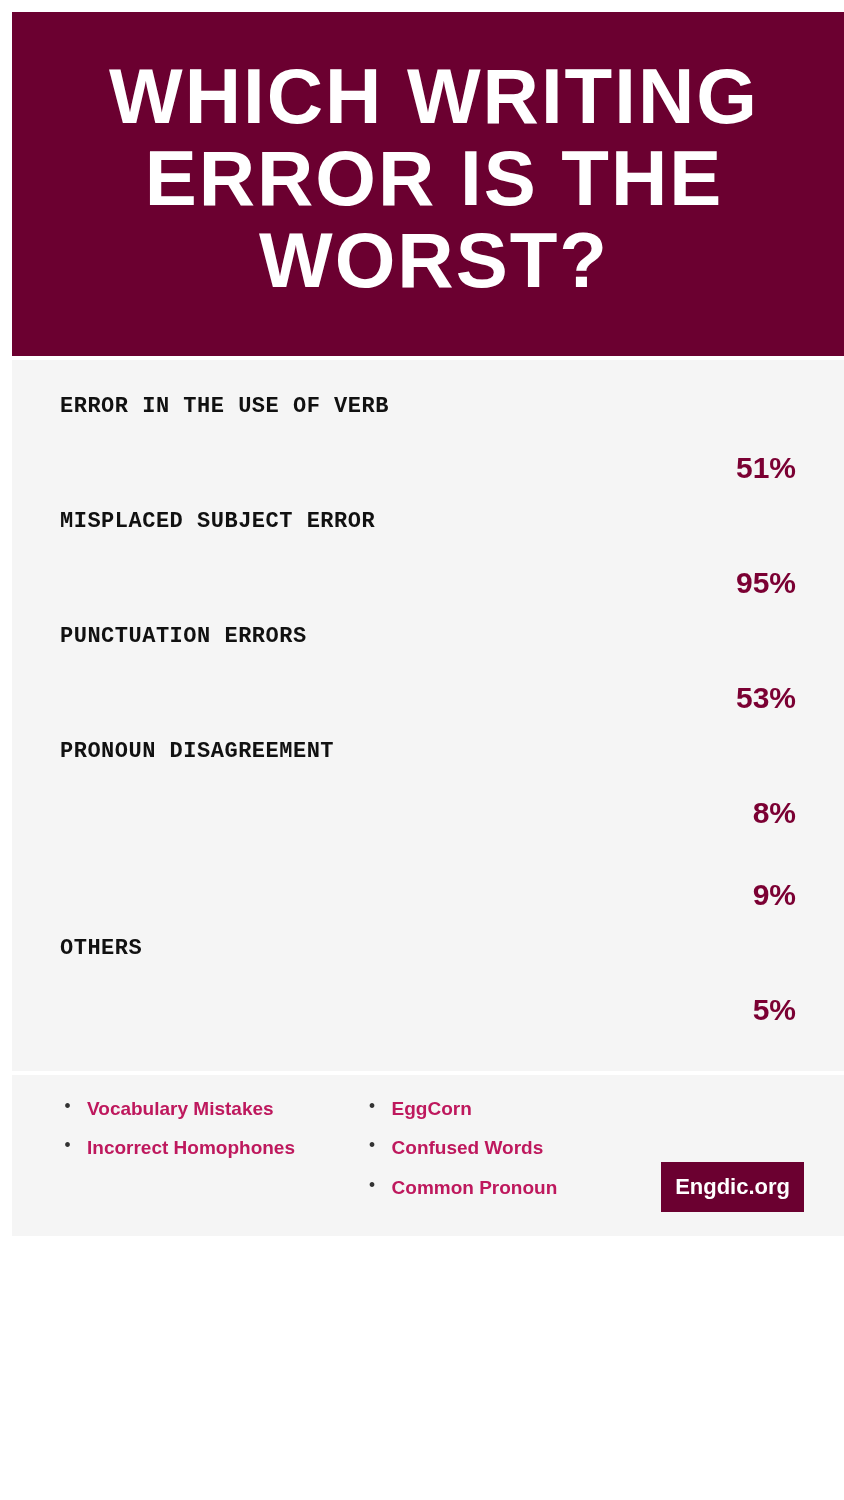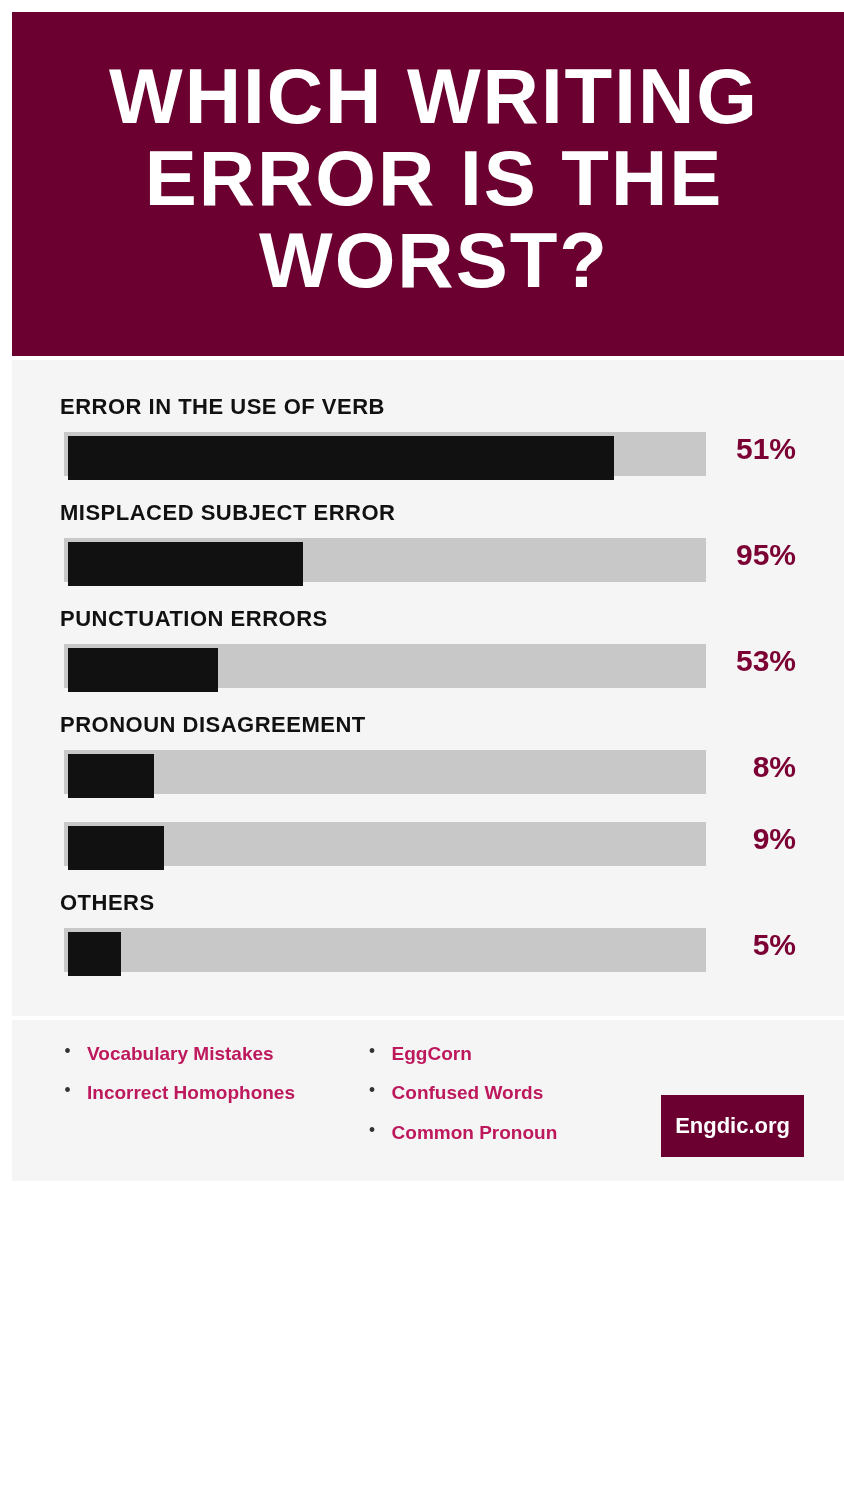--- a/index.html
+++ b/index.html
@@ -32,31 +32,32 @@
       padding: 30px 40px 20px 40px;
     }
 
     .chart-item {
       margin-bottom: 20px;
     }
 
     .chart-label {
       font-size: 22px;
       font-weight: 900;
-      font-family: Liberation Sans, sans-serif;
+      font-family: Liberation Mono, monospace;
       color: #111;
       margin-bottom: 8px;
       text-transform: uppercase;
       letter-spacing: 0.5px;
     }
 
     .bar-row {
       display: flex;
-      align-items: flex-start;
+      align-items: flex-end;
       gap: 12px;
+      flex-direction: column;
     }
 
     .bar-track {
       flex: 1;
       height: 44px;
       background: #c8c8c8;
       position: relative;
       border-radius: 0;
     }
 
@@ -109,21 +110,21 @@
       color: #be185d;
       line-height: 1.25;
     }
 
     .brand-box {
       background: #6b0030;
       color: #fff;
       font-size: 22px;
       font-weight: 900;
       font-family: Arial, sans-serif;
-      padding: 18px 14px;
+      padding: 12px 14px;
       align-self: flex-end;
       margin-left: auto;
       white-space: nowrap;
       height: fit-content;
     }
   </style>
 </head>
 <body>
 
 <div class="header">

